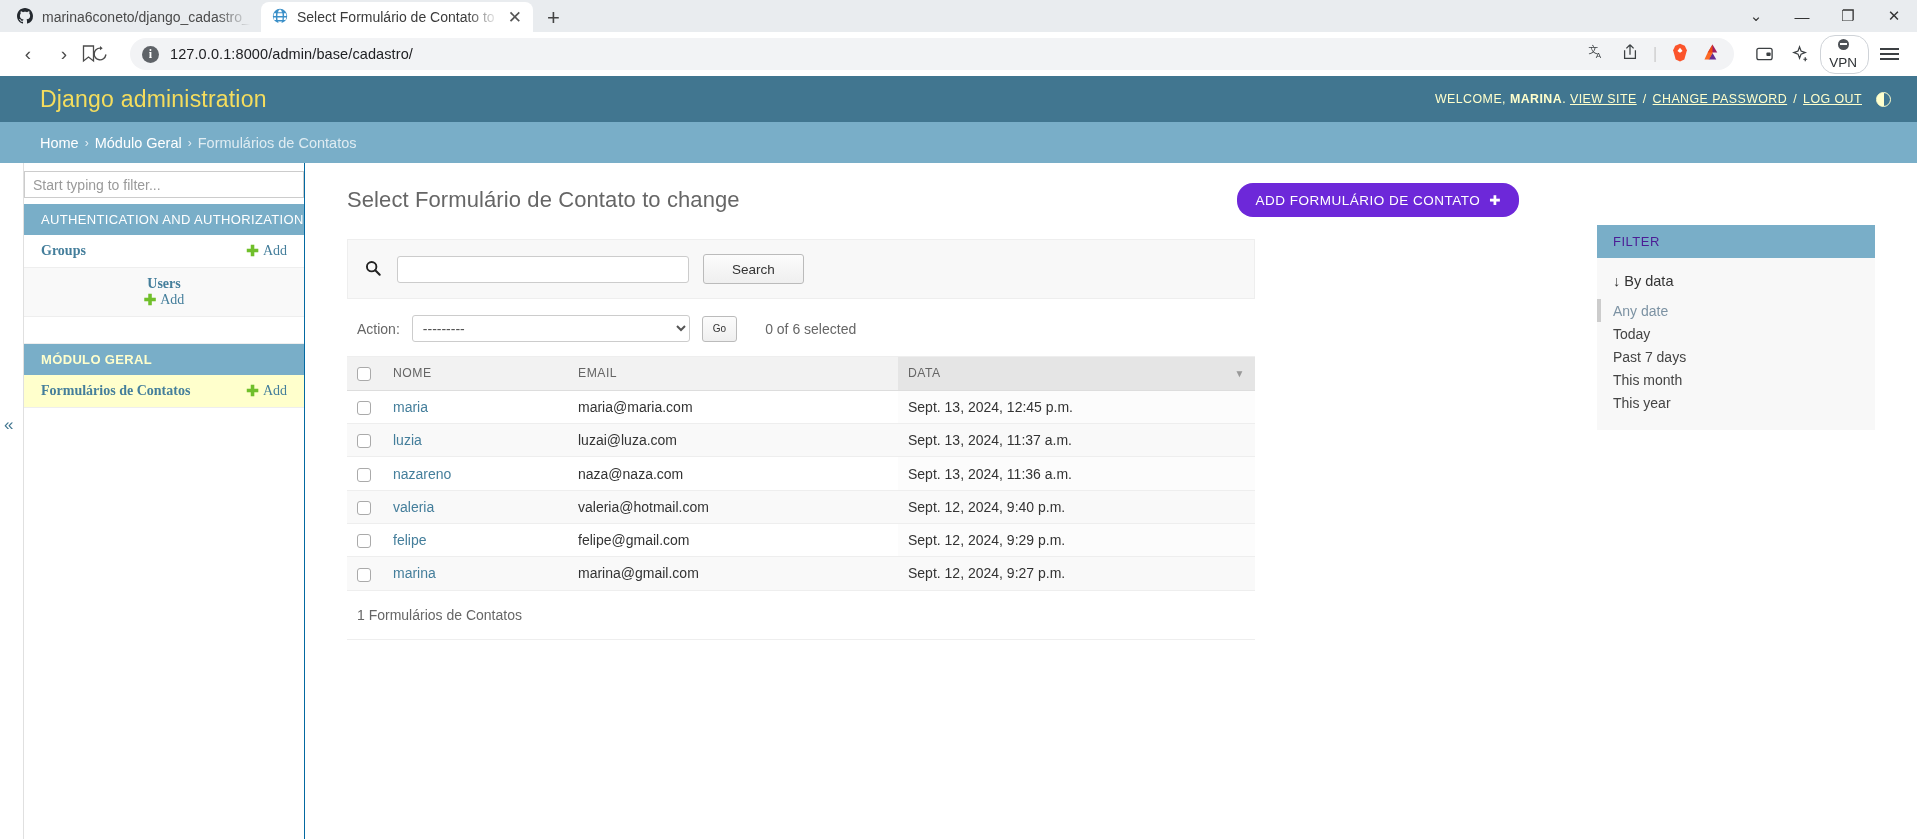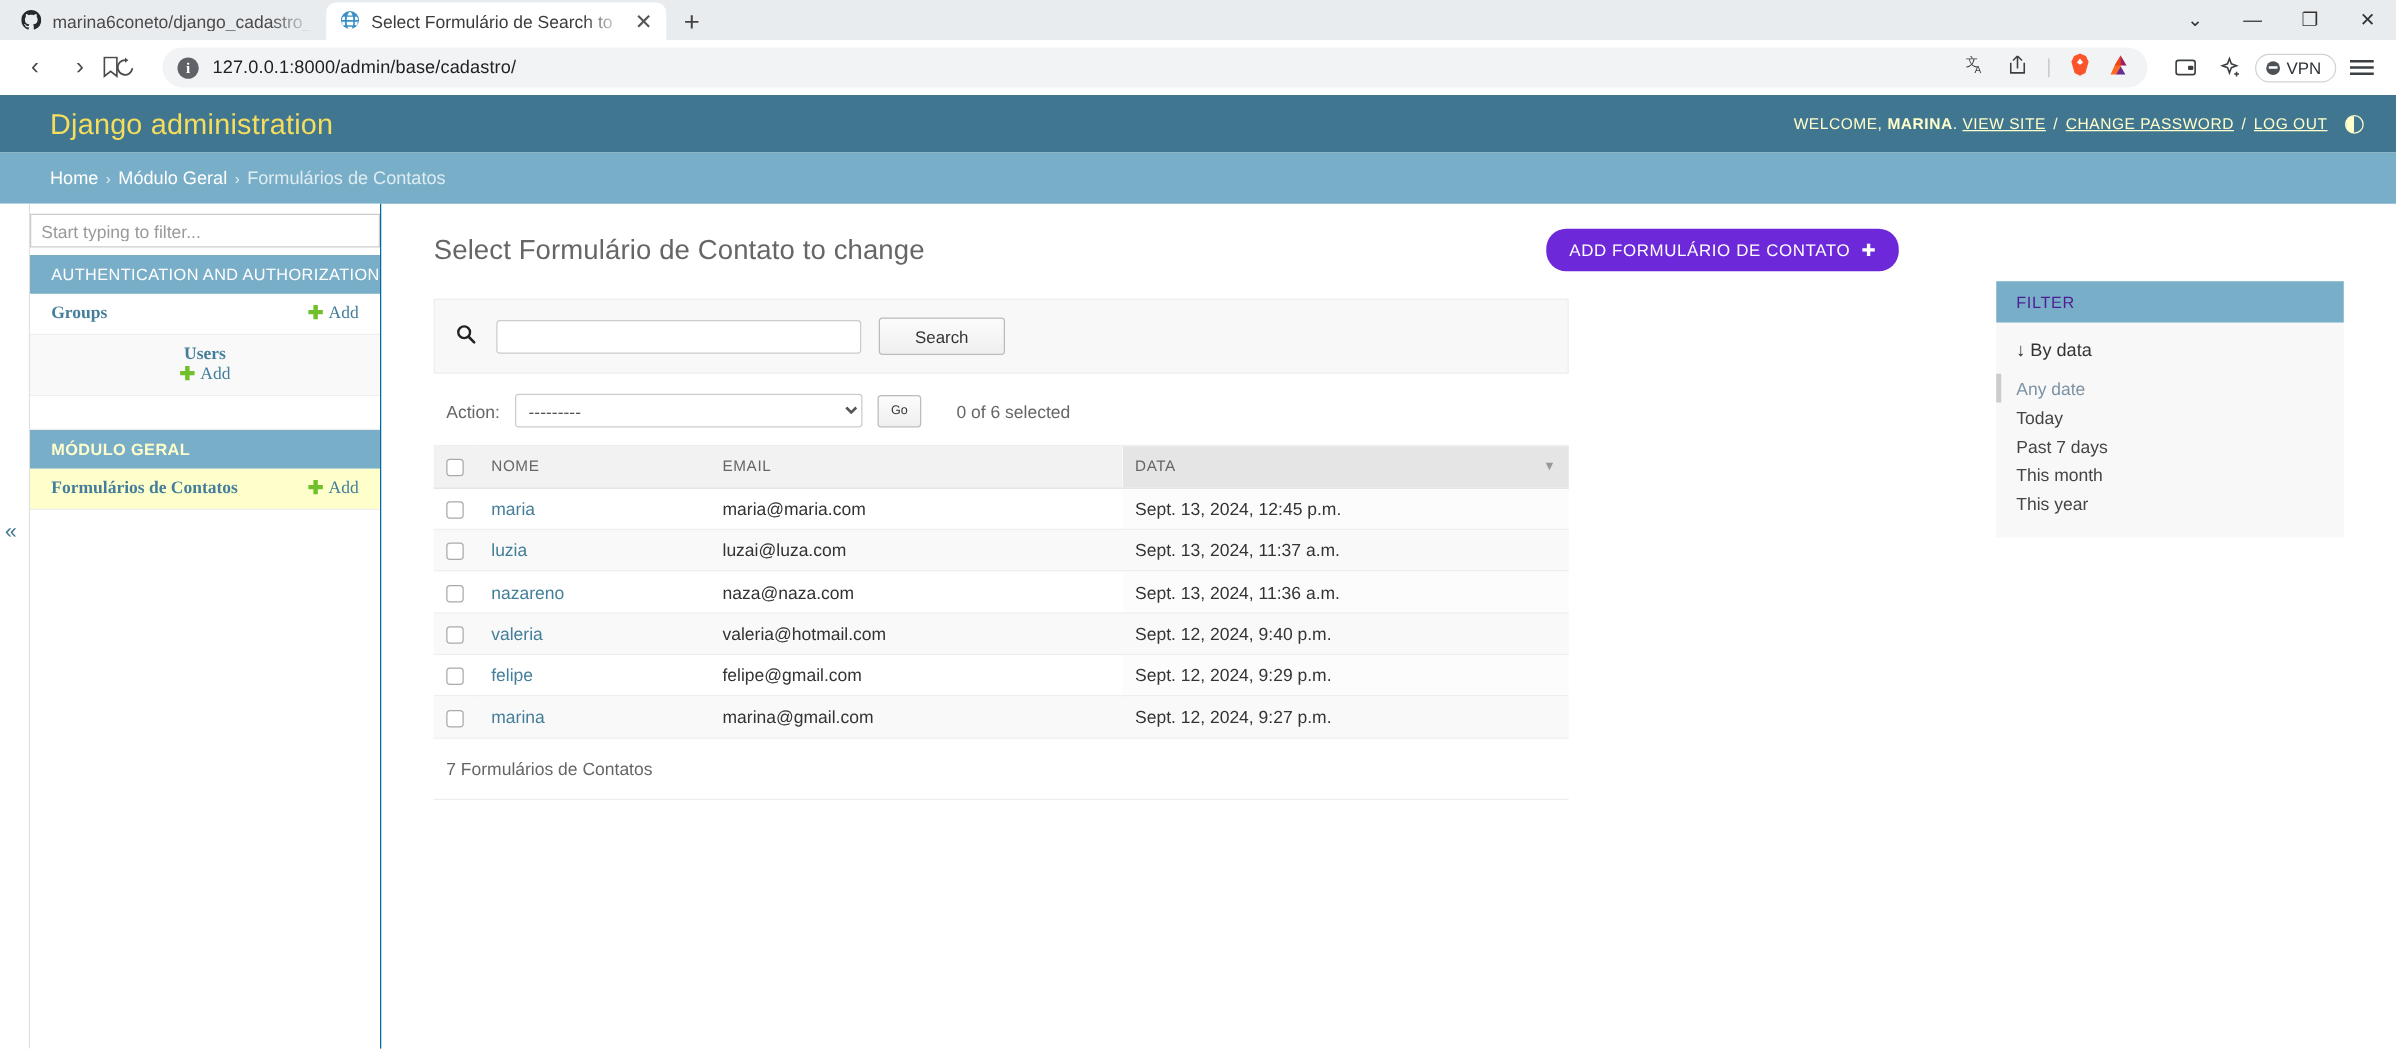--- a/index.html
+++ b/index.html
@@ -50,21 +50,21 @@
   }
   .url-info {
     width:17px; height:17px; border-radius:50%; background:#5f6368;
     color:#fff; font-size:12px; font-weight:bold; display:flex;
     align-items:center; justify-content:center; font-family:"Liberation Serif",serif;
   }
   .url-text { font-size:14.5px; color:#202124; letter-spacing:.1px; }
   .urlbar-right { margin-left:auto; display:flex; align-items:center; gap:14px; }
   .vpn-pill {
     display:flex; align-items:center; gap:5px; border:1px solid #cfd3d8;
-    border-radius:15px; padding:3px 11px 3px 8px; font-size:13.5px; color:#2f3336;
+    border-radius:15px; padding:3px 11px 3px 8px; font-size:13.5px; color:#2f3336;flex-direction:column;
   }
   .vpn-dot { width:11px; height:11px; border-radius:50%; background:#4d5156; position:relative; }
   .vpn-dot::after { content:""; position:absolute; left:2px; top:4.5px; width:7px; height:2px; background:#fff; }
   .hamburger { display:flex; flex-direction:column; gap:3.5px; }
   .hamburger i { display:block; width:19px; height:1.8px; background:#3c4043; }
 
   
   .dj-header {
     background:#417690; height:46px; display:flex; align-items:center;
     padding:0 26px 0 40px; color:#fff;
@@ -214,21 +214,21 @@
       <span class="tab-title">marina6coneto/django_cadastro_we</span>
     </div>
 
     <div class="tab active">
       <span>
         <svg width="16" height="16" viewBox="0 0 16 16">
             <circle cx="8" cy="8" r="7.2" fill="#3a8fc8"></circle>
             <path fill="#fff" d="M8 1.6c-.9 0-1.6 1.2-2 2.7h4c-.4-1.5-1.1-2.7-2-2.7zM5.6 5.3c-.1.8-.2 1.7-.2 2.7h5.2c0-1-.1-1.9-.2-2.7H5.6zm-1.5 0H2.3a6.4 6.4 0 00-.7 2.7h2.3c0-1 .1-1.9.2-2.7zm7.8 0c.1.8.2 1.7.2 2.7h2.3a6.4 6.4 0 00-.7-2.7h-1.8zM1.6 9.4c.1 1 .3 1.9.7 2.7h1.8c-.1-.8-.2-1.7-.2-2.7H1.6zm3.8 0c0 1 .1 1.9.2 2.7h4.8c.1-.8.2-1.7.2-2.7H5.4zm6.5 0c0 1-.1 1.9-.2 2.7h1.8c.4-.8.6-1.7.7-2.7h-2.3zM6 13.4c.4 1.4 1.1 2.6 2 2.6s1.6-1.2 2-2.6H6z"></path>
           </svg>
       </span>
-      <span class="tab-title">Select Formulário de Search to</span>
+      <span class="tab-title">Select Formulário de Contato to</span>
       <span class="tab-close">✕</span>
     </div>
 
     <span class="newtab">+</span>
 
     <div class="win-ctrls">
       <div>⌄</div>
       <div>—</div>
       <div>❐</div>
       <div>✕</div>
@@ -448,21 +448,21 @@
           </tr>
           <tr class="row2">
             <td><span class="cb"></span></td>
             <td><a href="#">marina</a></td>
             <td>marina@gmail.com</td>
             <td class="sorted">Sept. 12, 2024, 9:27 p.m.</td>
           </tr>
         </tbody>
       </table>
 
-      <div class="paginator">7 Formulários de Contatos</div>
+      <div class="paginator">1 Formulários de Contatos</div>
     </div>
   </div>
 
   <div class="filter-col">
     <div class="filter-box">
       <div class="filter-head">FILTER</div>
       <div class="filter-title">↓ By data</div>
       <ul class="filter-list">
         <li class="selected">
           <a href="#">Any date</a>

